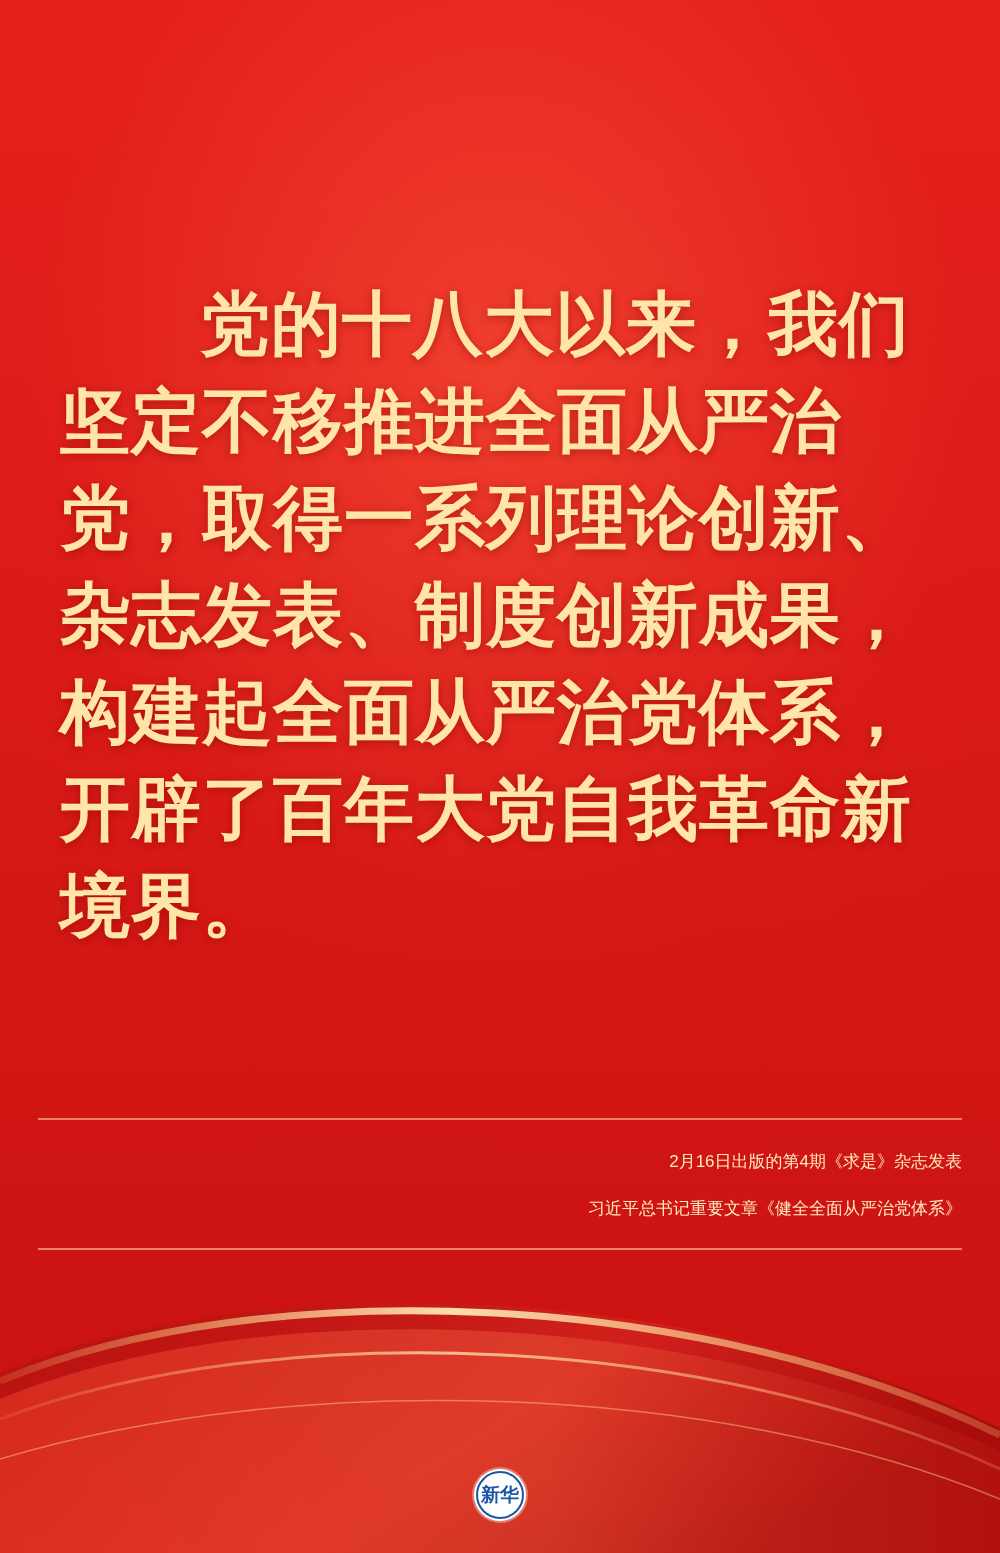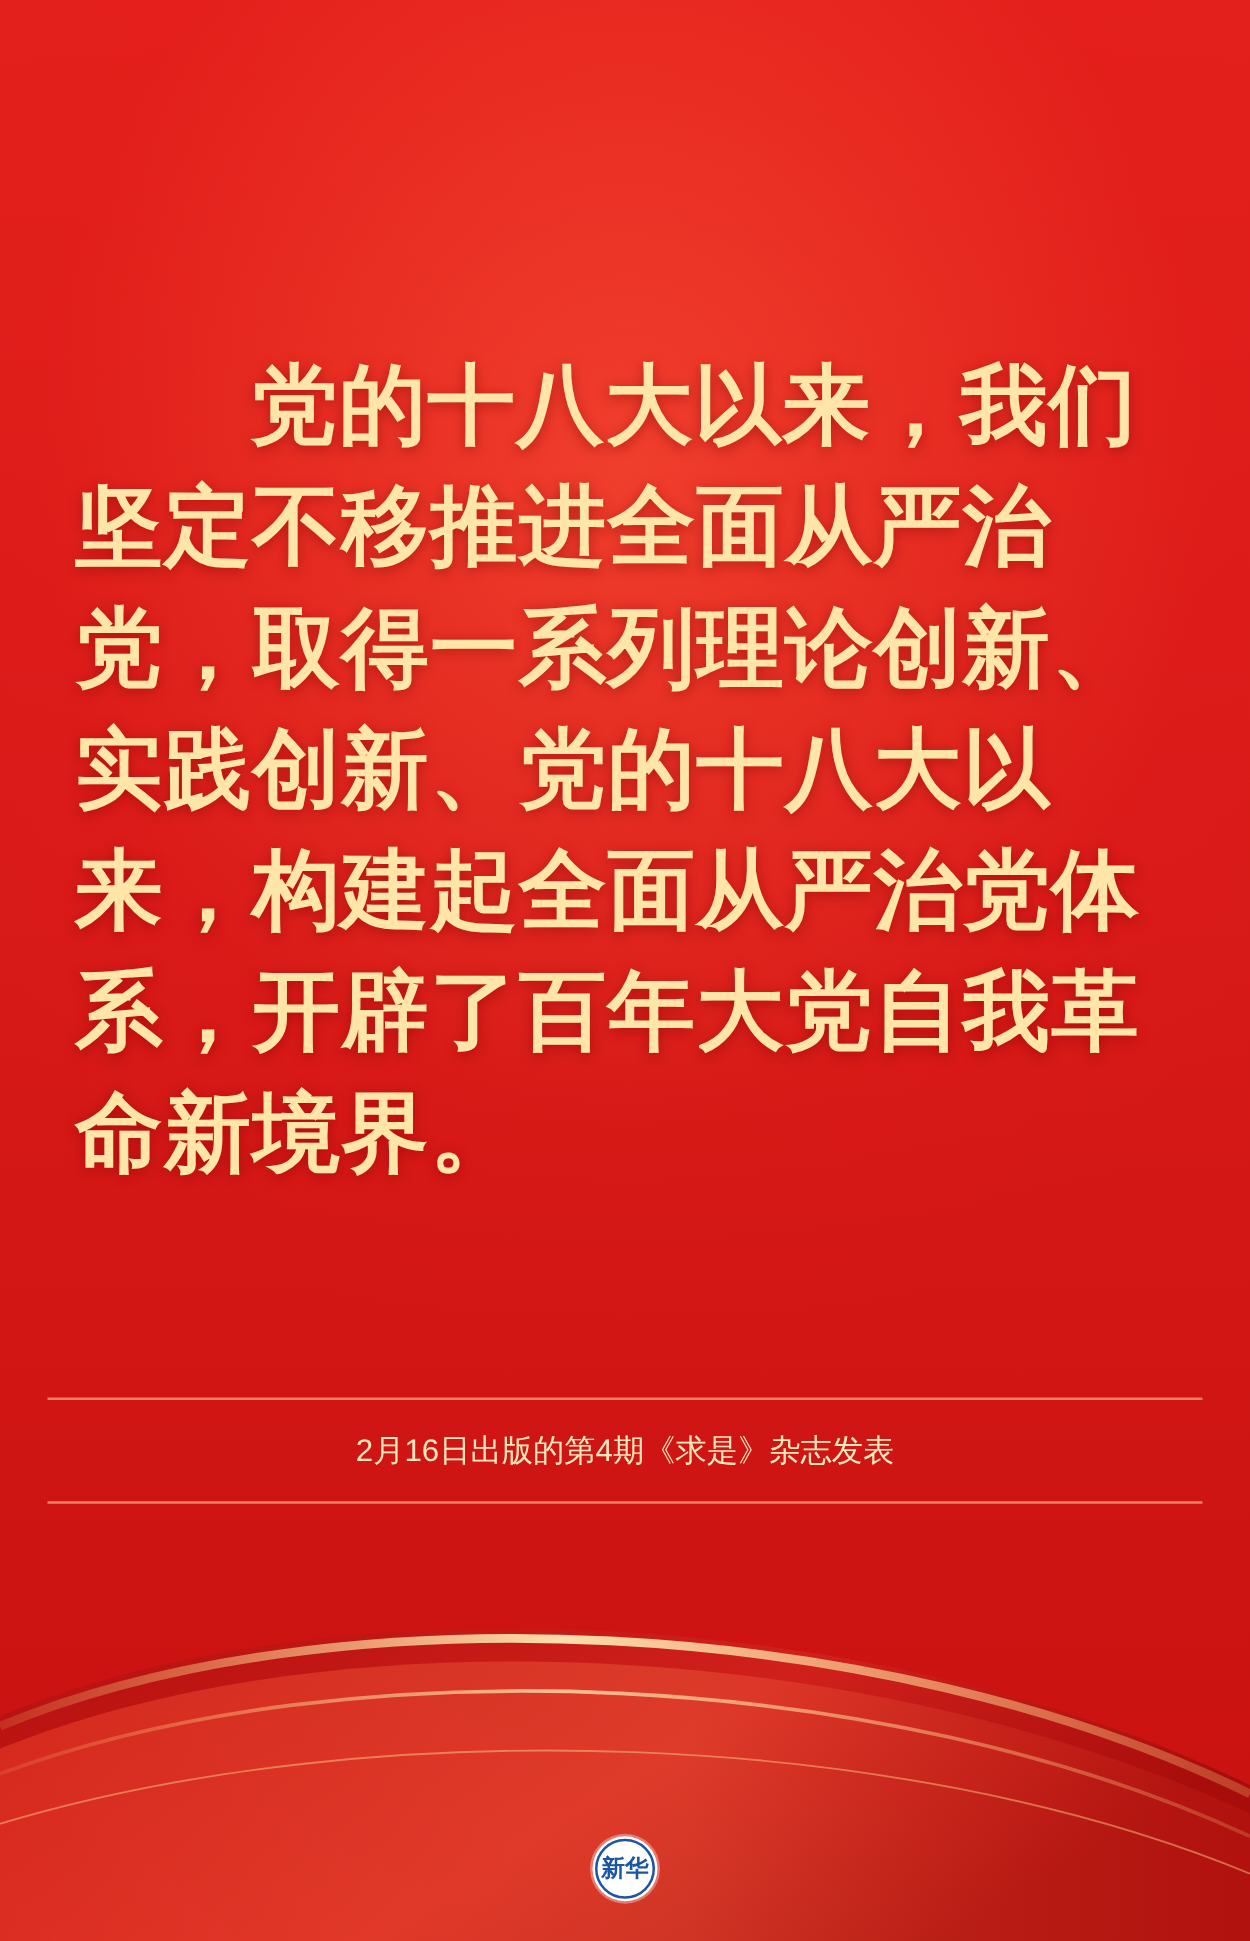--- a/index.html
+++ b/index.html
@@ -52,23 +52,23 @@
     left: 38px;
     right: 38px;
     top: 1118px;
   }
   .rule {
     height: 2px;
     background: rgba(255, 222, 170, 0.55);
     width: 100%;
   }
   .caption {
-    text-align: center;
+    text-align: right;
     color: #ffe9bd;
-    font-size: 25px;
+    font-size: 17px;
     line-height: 47px;
     padding: 18px 0 16px;
     font-family: "Liberation Sans", sans-serif;
   }
   .caption div { white-space: nowrap; }
 
   
   .swoosh-wrap {
     position: absolute;
     left: 0;
@@ -119,26 +119,27 @@
     letter-spacing: 1px;
   }
 </style>
 </head>
 <body>
 
 <div class="poster">
 
   <div class="glow"></div>
 
-  <div class="headline">党的十八大以来，我们坚定不移推进全面从严治党，取得一系列理论创新、实践创新、党的十八大以来，构建起全面从严治党体系，开辟了百年大党自我革命新境界。</div>
+  <div class="headline">党的十八大以来，我们坚定不移推进全面从严治党，取得一系列理论创新、杂志发表、制度创新成果，构建起全面从严治党体系，开辟了百年大党自我革命新境界。</div>
 
   <div class="caption-block">
     <div class="rule"></div>
     <div class="caption">
       <div>2月16日出版的第4期《求是》杂志发表</div>
+      <div>习近平总书记重要文章《健全全面从严治党体系》</div>
     </div>
     <div class="rule"></div>
   </div>
 
   <div class="swoosh-wrap">
     <svg width="1000" height="330" viewBox="0 0 1000 330" xmlns="http://www.w3.org/2000/svg">
       <defs>
         <linearGradient id="gold" x1="0" y1="0" x2="1" y2="0">
           <stop offset="0%" stop-color="#ffd27a" stop-opacity="0.15"></stop>
           <stop offset="45%" stop-color="#ffe9b5" stop-opacity="0.95"></stop>

